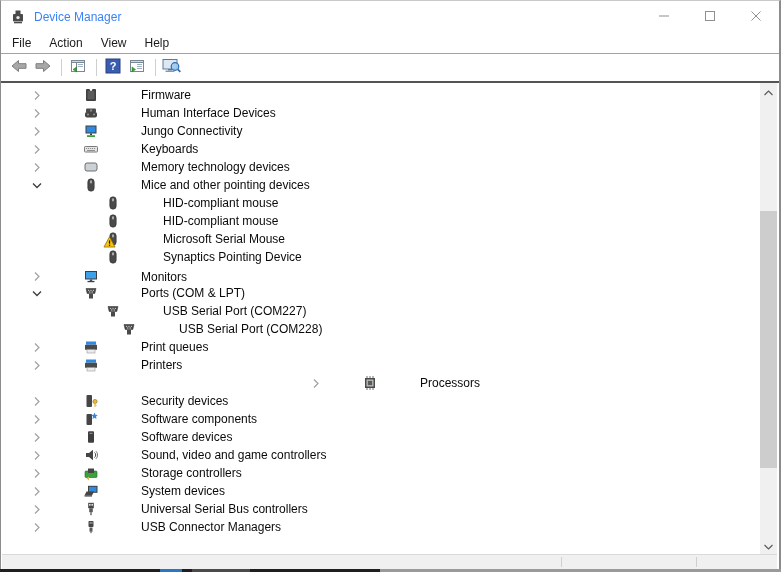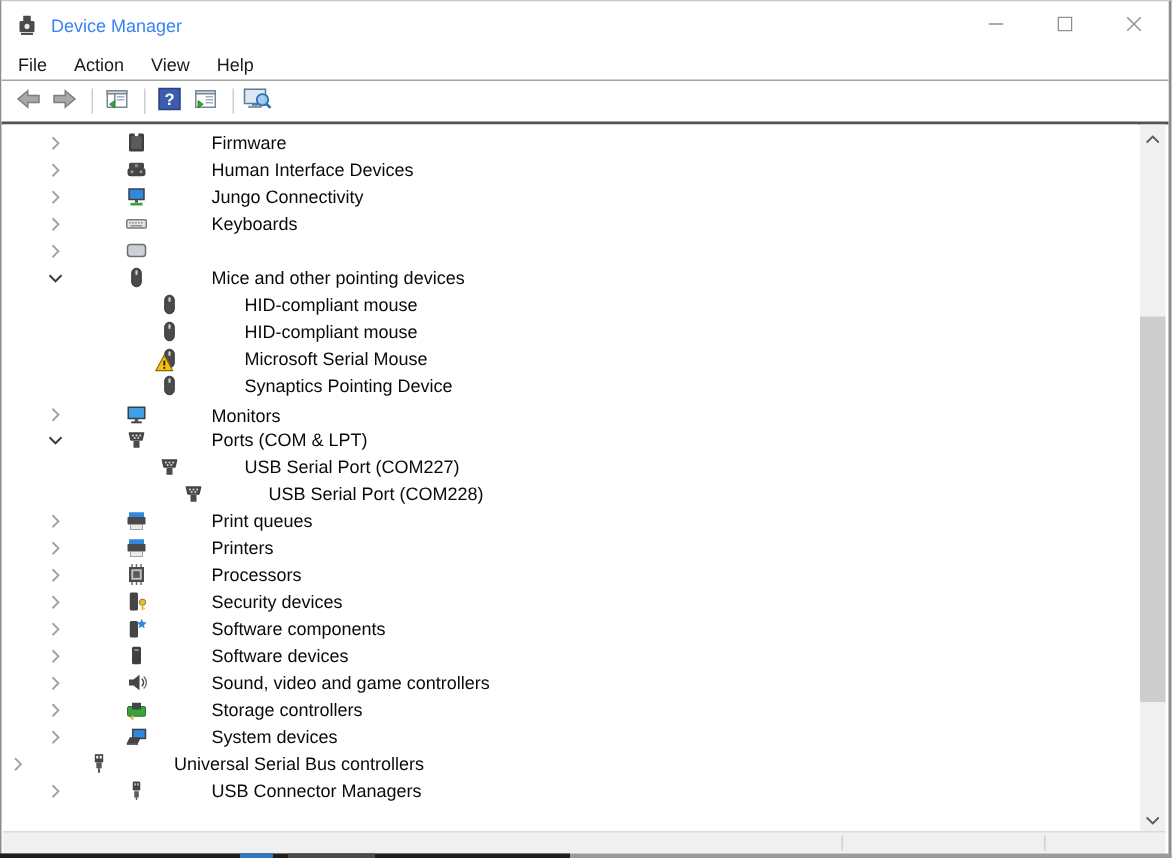--- a/index.html
+++ b/index.html
@@ -211,20 +211,21 @@
     <span class="chev">
           <svg width="16" height="16" viewBox="0 0 16 16">
             <path d="M6 4.5 L10 8.5 L6 12.5" fill="none" stroke="#a0a0a0" stroke-width="1.2"></path>
           </svg>
         </span>
     <span class="ticon">
           <svg width="16" height="16" viewBox="0 0 16 16">
             <rect x="2" y="4" width="12" height="8" rx="2" fill="#ccd1d6" stroke="#6e6e6e"></rect>
           </svg>
         </span>
+    <span class="row-label">Memory technology devices</span>
   </div>
       <div class="row" style="padding-left: 25px;">
     <span class="chev">
           <svg width="16" height="16" viewBox="0 0 16 16">
             <path d="M4 6.5 L8 10.5 L12 6.5" fill="none" stroke="#3c3c3c" stroke-width="1.3"></path>
           </svg>
         </span>
     <span class="ticon">
           <svg width="16" height="16" viewBox="0 0 16 16">
             <rect x="4.8" y="1.8" width="6.4" height="12.4" rx="3.2" fill="#4a4a4a" stroke="#2e2e2e" stroke-width="0.6"></rect>
@@ -374,21 +375,21 @@
         </span>
     <span class="ticon">
           <svg width="16" height="16" viewBox="0 0 16 16">
             <rect x="3" y="2.5" width="10" height="3.2" fill="#2e8ae0"></rect>
             <rect x="2" y="5.7" width="12" height="5" rx="0.5" fill="#4a4a4a"></rect>
             <rect x="4" y="10.7" width="8" height="3.3" fill="#ececec" stroke="#9a9a9a" stroke-width="0.6"></rect>
           </svg>
         </span>
     <span class="row-label">Printers</span>
   </div>
-      <div class="row" style="padding-left: 25px;">
+      <div class="row" style="padding-left: 25px; justify-content: center;">
     <span class="chev">
           <svg width="16" height="16" viewBox="0 0 16 16">
             <path d="M6 4.5 L10 8.5 L6 12.5" fill="none" stroke="#a0a0a0" stroke-width="1.2"></path>
           </svg>
         </span>
     <span class="ticon">
           <svg width="16" height="16" viewBox="0 0 16 16">
             <g stroke="#6e6e6e">
               <line x1="5" y1="1" x2="5" y2="3"></line>
               <line x1="8" y1="1" x2="8" y2="3"></line>
@@ -487,21 +488,21 @@
     <span class="ticon">
           <svg width="16" height="16" viewBox="0 0 16 16">
             <rect x="5" y="2.8" width="9.5" height="7" fill="#3f3f3f"></rect>
             <rect x="6" y="3.8" width="7.5" height="5" fill="#2e8ae0"></rect>
             <path d="M1.5 12.5 L3.5 8.5 H11 L9 12.5 Z" fill="#454545"></path>
             <rect x="1.5" y="12.5" width="7.5" height="1" fill="#2e2e2e"></rect>
           </svg>
         </span>
     <span class="row-label">System devices</span>
   </div>
-      <div class="row" style="">
+      <div class="row" style="padding-left: 25px;">
     <span class="chev">
           <svg width="16" height="16" viewBox="0 0 16 16">
             <path d="M6 4.5 L10 8.5 L6 12.5" fill="none" stroke="#a0a0a0" stroke-width="1.2"></path>
           </svg>
         </span>
     <span class="ticon">
           <svg width="16" height="16" viewBox="0 0 16 16">
             <rect x="5.2" y="1.8" width="5.6" height="5.4" fill="#454545"></rect>
             <rect x="6.2" y="2.9" width="1.3" height="1.8" fill="#fff"></rect>
             <rect x="8.5" y="2.9" width="1.3" height="1.8" fill="#fff"></rect>

